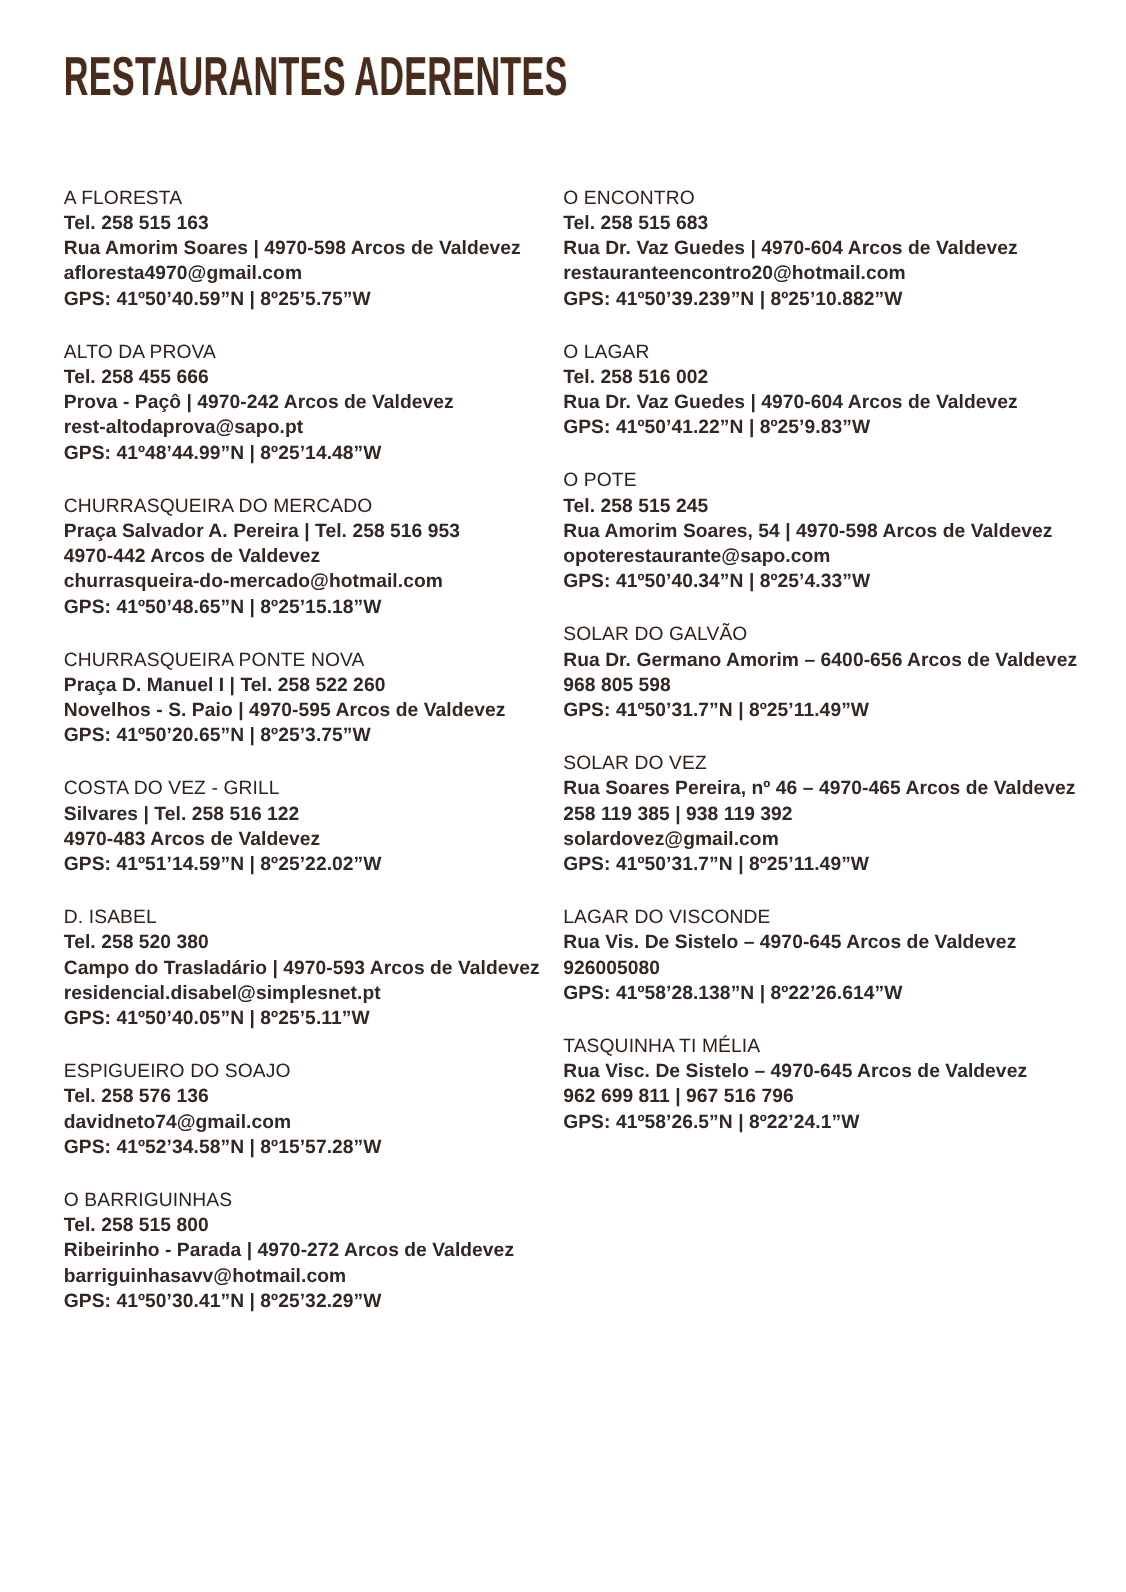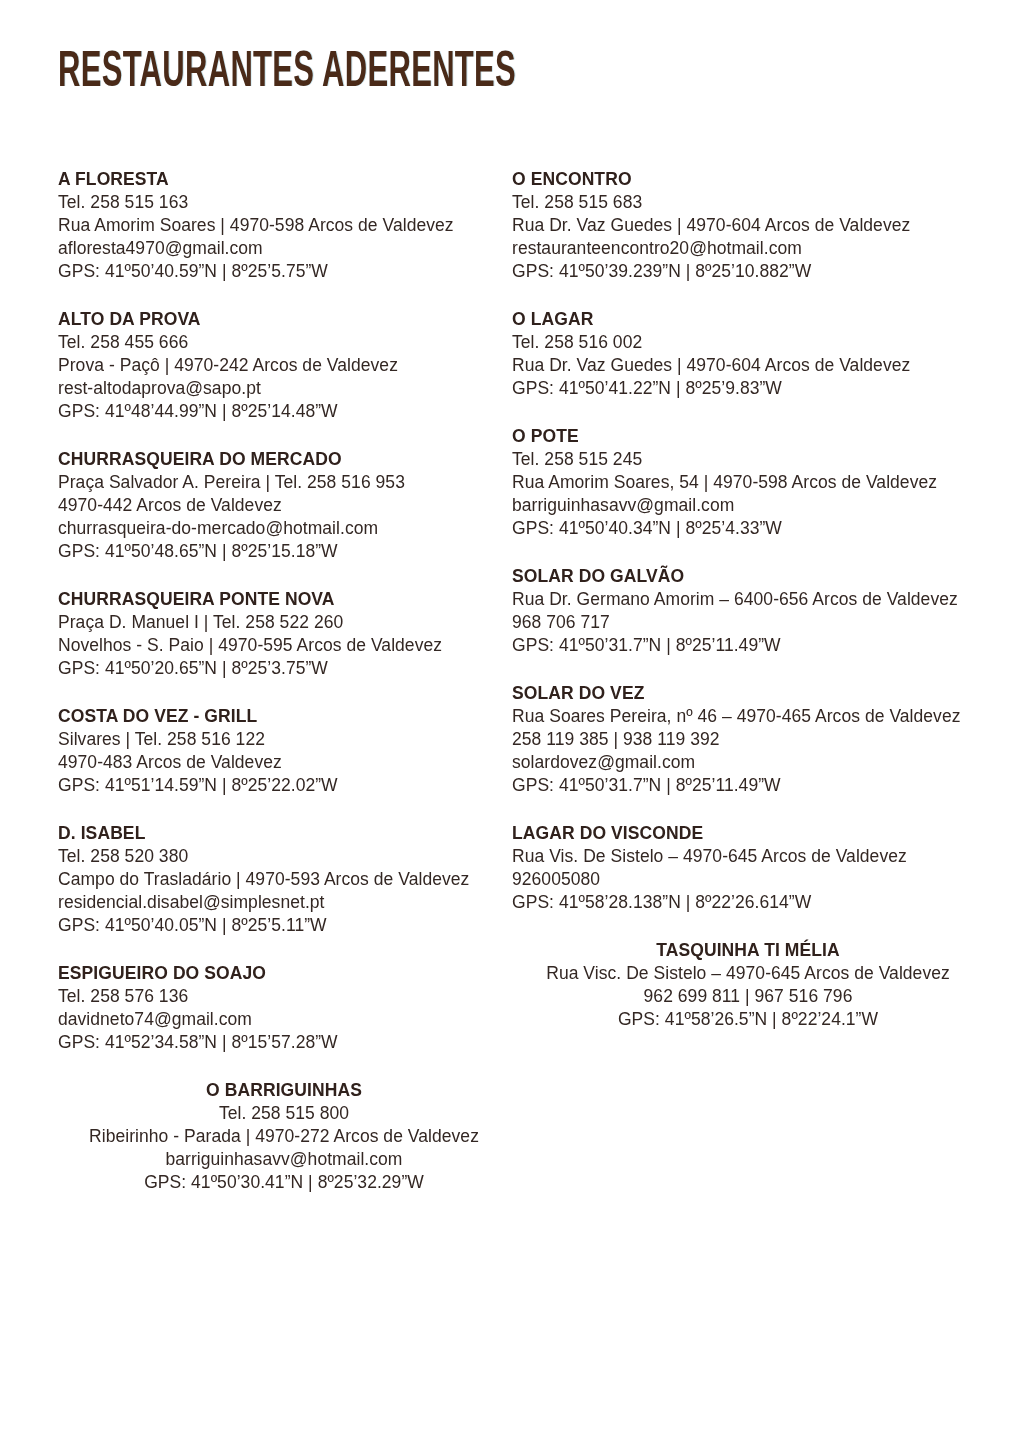--- a/index.html
+++ b/index.html
@@ -52,34 +52,34 @@
   .col {
     position: absolute;
     top: 0;
   }
   .col-left  { left: 58px;  width: 452px; }
   .col-right { left: 512px; width: 472px; }
 
   .entry {
     margin: 0 0 25px 0;
   }
-  .entry:last-child { margin-bottom: 0; text-align: center; }
+  .entry:last-child { margin-bottom: 0; }
 
   .entry-name {
     font-size: 17.5px;
     line-height: 23px;
-    font-weight: 700;
+    font-weight: 400;
     color: #30211c;
     letter-spacing: 0.1px;
     white-space: nowrap;
   }
   .entry-line {
     font-size: 17.5px;
     line-height: 23px;
-    font-weight: 400;
+    font-weight: 700;
     color: #332723;
     letter-spacing: 0.05px;
     white-space: nowrap;
   }
 </style>
 </head>
 <body>
 
 <div class="page">
 
@@ -152,27 +152,27 @@
         <div class="entry">
           <div class="entry-name">O LAGAR</div>
           <div class="entry-line">Tel. 258 516 002</div>
           <div class="entry-line">Rua Dr. Vaz Guedes | 4970-604 Arcos de Valdevez</div>
           <div class="entry-line">GPS: 41º50’41.22”N | 8º25’9.83”W</div>
         </div>
         <div class="entry">
           <div class="entry-name">O POTE</div>
           <div class="entry-line">Tel. 258 515 245</div>
           <div class="entry-line">Rua Amorim Soares, 54 | 4970-598 Arcos de Valdevez</div>
-          <div class="entry-line">barriguinhasavv@gmail.com</div>
+          <div class="entry-line">opoterestaurante@sapo.com</div>
           <div class="entry-line">GPS: 41º50’40.34”N | 8º25’4.33”W</div>
         </div>
         <div class="entry">
           <div class="entry-name">SOLAR DO GALVÃO</div>
           <div class="entry-line">Rua Dr. Germano Amorim – 6400-656 Arcos de Valdevez</div>
-          <div class="entry-line">968 706 717</div>
+          <div class="entry-line">968 805 598</div>
           <div class="entry-line">GPS: 41º50’31.7”N | 8º25’11.49”W</div>
         </div>
         <div class="entry">
           <div class="entry-name">SOLAR DO VEZ</div>
           <div class="entry-line">Rua Soares Pereira, nº 46 – 4970-465 Arcos de Valdevez</div>
           <div class="entry-line">258 119 385 | 938 119 392</div>
           <div class="entry-line">solardovez@gmail.com</div>
           <div class="entry-line">GPS: 41º50’31.7”N | 8º25’11.49”W</div>
         </div>
         <div class="entry">

